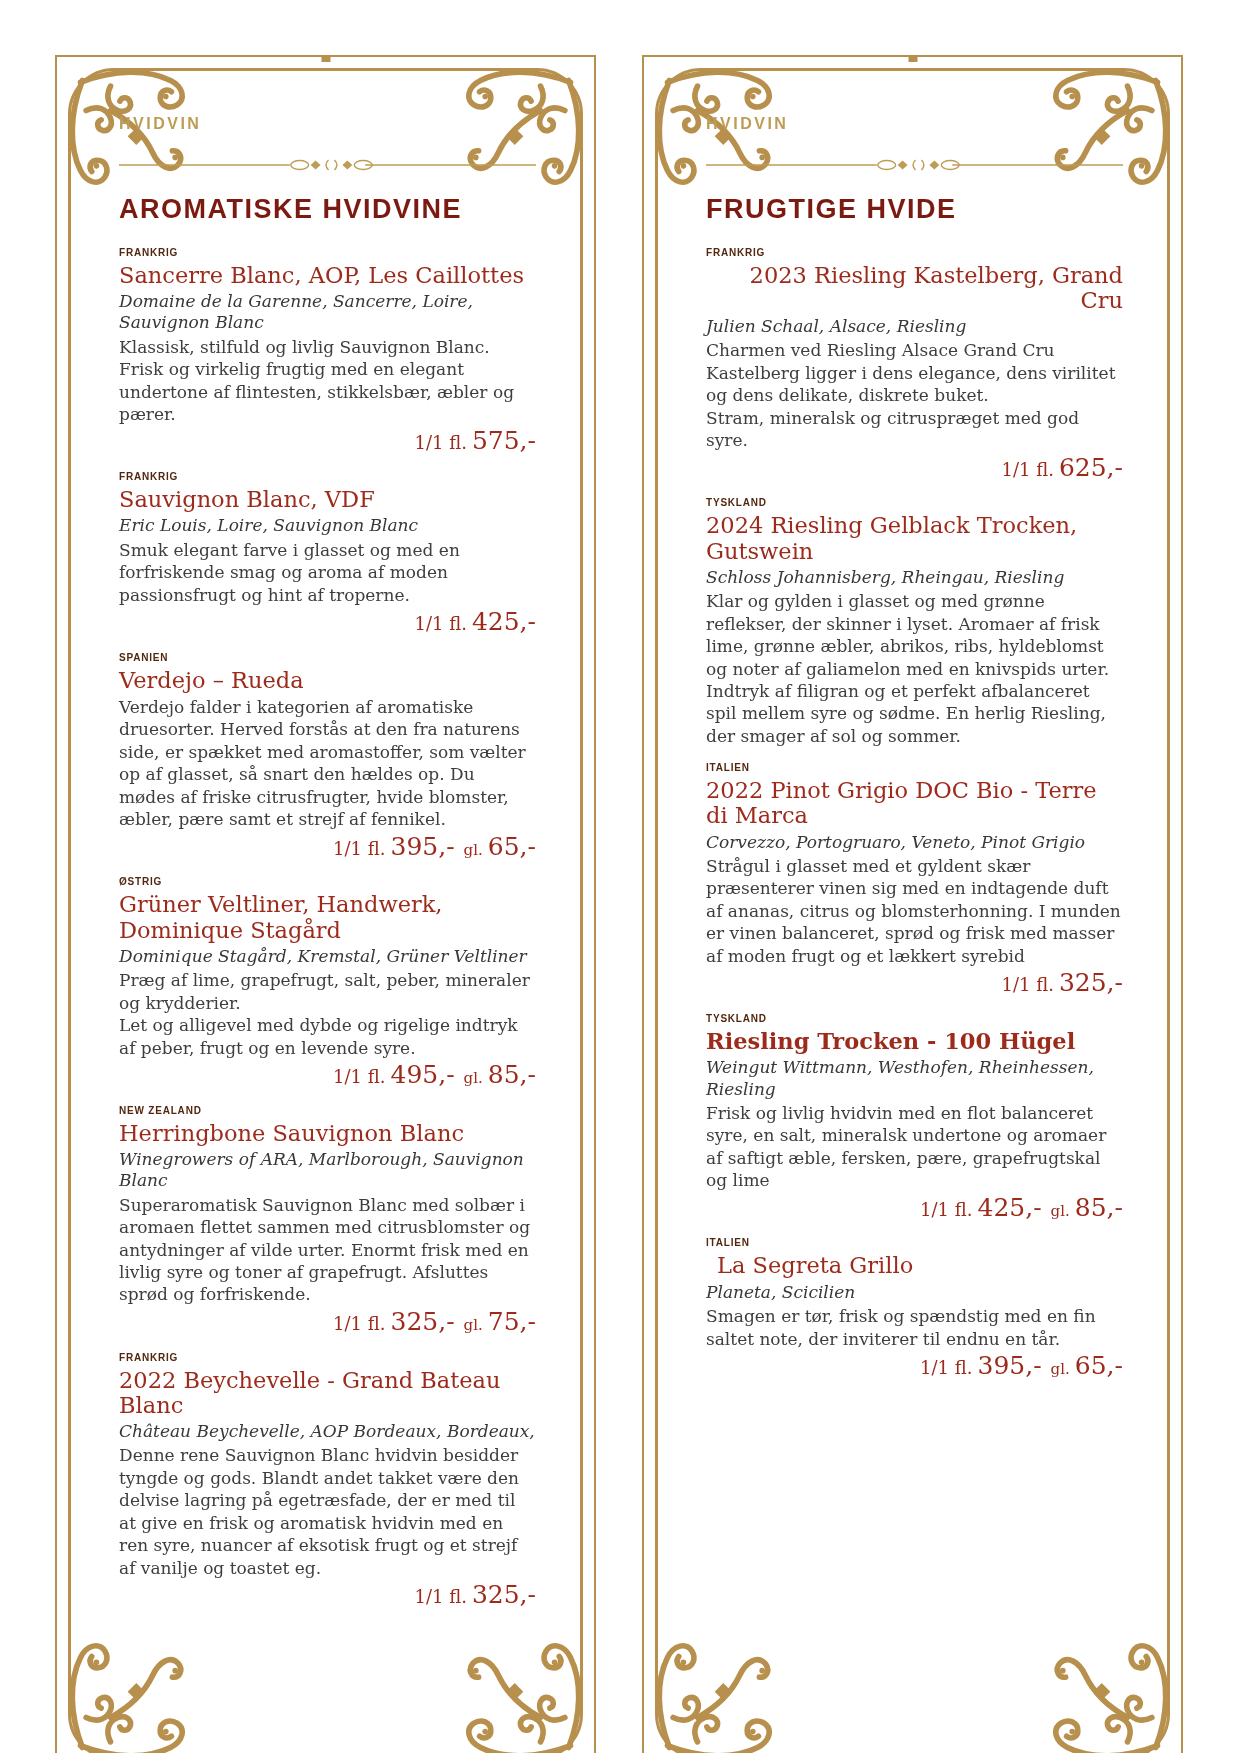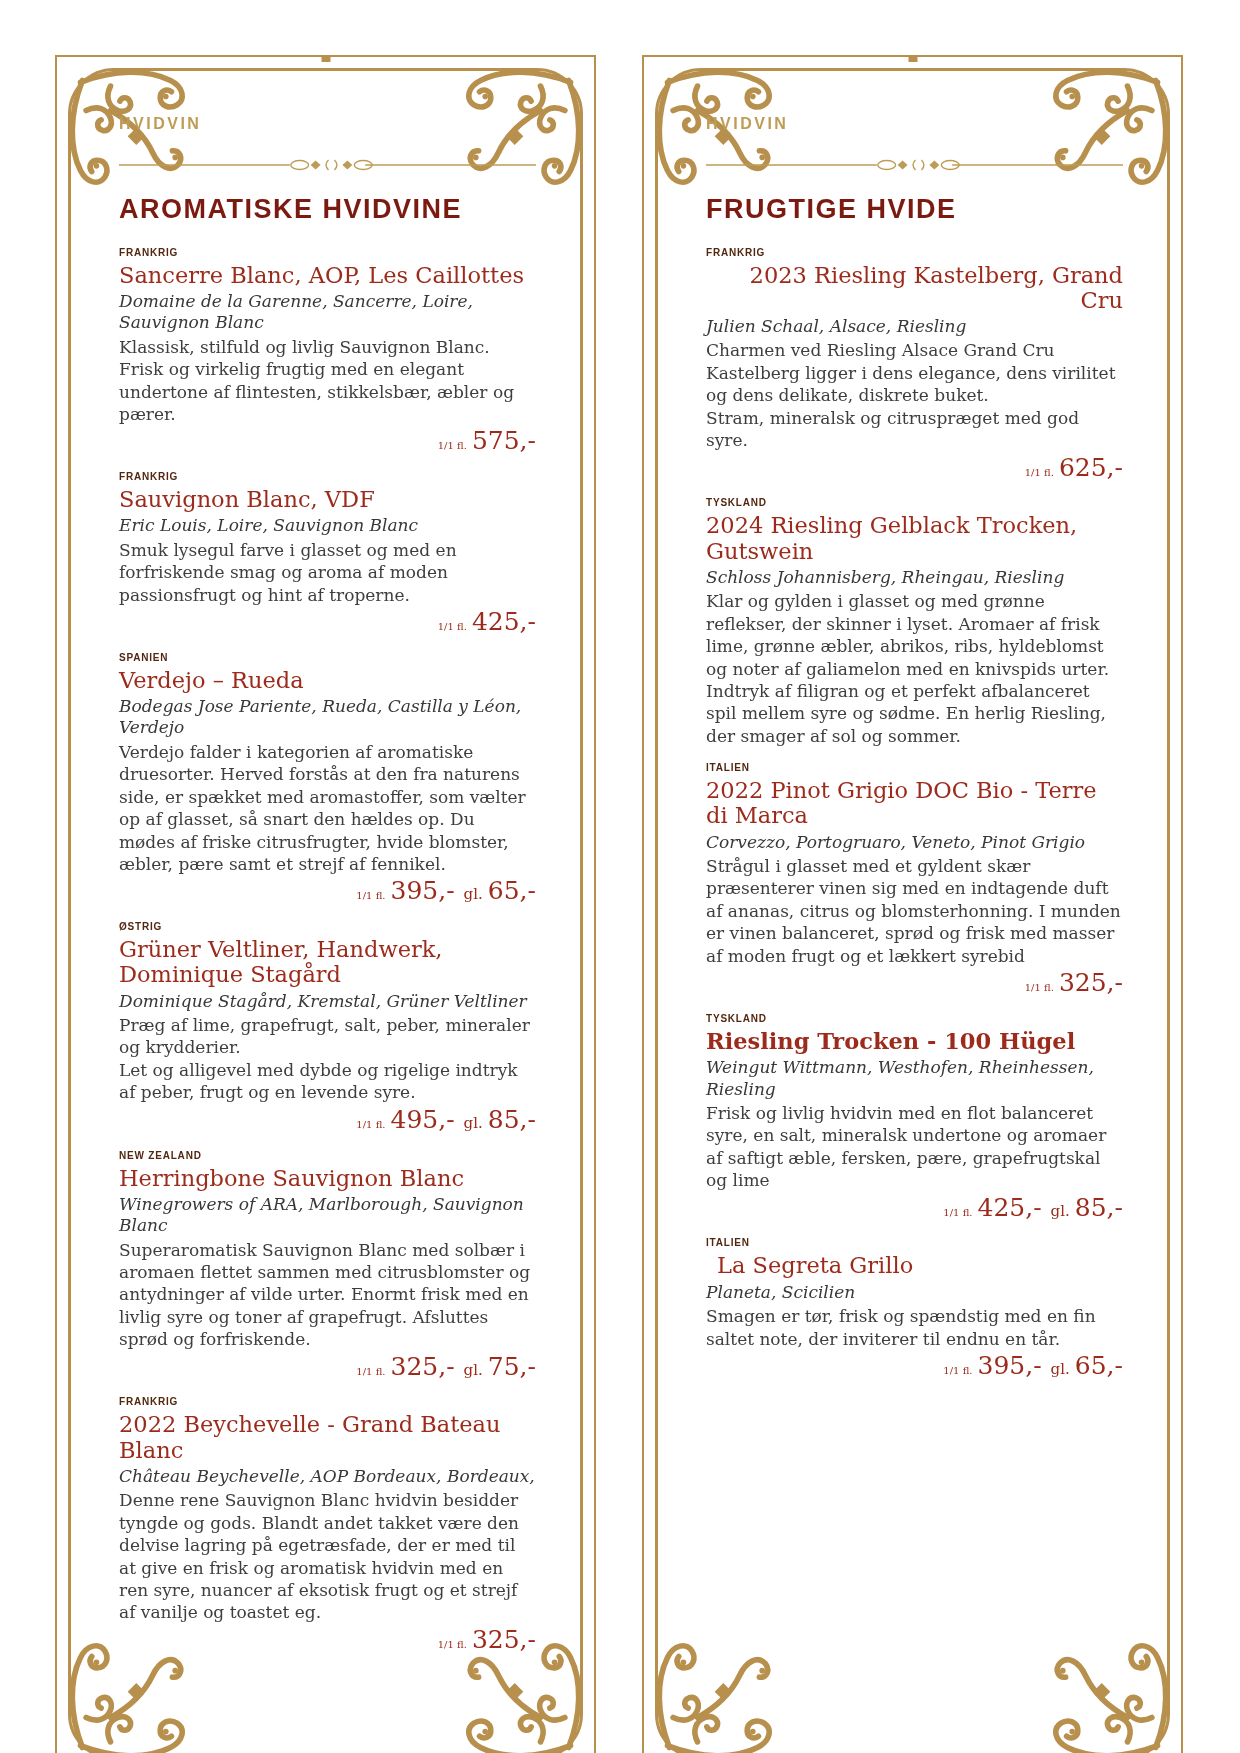--- a/index.html
+++ b/index.html
@@ -75,21 +75,21 @@
   }
   .producer{
     font-style:italic;font-size:17px;color:#383838;line-height:1.26;margin:0 0 2px 0;
   }
   .desc{
     font-size:17px;line-height:1.32;color:var(--text);white-space:pre-line;margin:0;
   }
   .price{
     text-align:right;color:var(--wine-red);margin-top:2px;line-height:1.15;
   }
-  .price .small{font-size:10px;}
+  .price .small{font-size:18px;}
   .price .big{font-size:25px;margin-left:5px;}
   .price .glass-label{margin-left:9px;font-size:15px;}
 </style>
 </head>
 <body>
 
 <svg width="0" height="0" style="position:absolute" aria-hidden="true">
   <defs>
     <g id="flourish">
       <path class="gold-stroke" d="M24 26 C60 12 96 12 120 24 C134 31 136 44 127 50 C119 55 109 51 109 42 C109 35 116 32 121 36"></path>
@@ -147,30 +147,29 @@
     <p class="desc">Klassisk, stilfuld og livlig Sauvignon Blanc. Frisk og virkelig frugtig med en elegant undertone af flintesten, stikkelsbær, æbler og pærer.</p>
     <div class="price">
       <span class="small">1/1 fl.</span><span class="big">575,-</span>
     </div>
   </article>
 
   <article class="wine">
     <div class="country">FRANKRIG</div>
     <h3 class="name" style="font-weight:normal;margin:0 0 3px 0;">Sauvignon Blanc, VDF</h3>
     <div class="producer">Eric Louis, Loire, Sauvignon Blanc</div>
-    <p class="desc">Smuk lysegul farve i glasset og med en forfriskende smag og aroma af moden passionsfrugt og hint af troperne.</p>
+    <p class="desc">Smuk elegant farve i glasset og med en forfriskende smag og aroma af moden passionsfrugt og hint af troperne.</p>
     <div class="price">
       <span class="small">1/1 fl.</span><span class="big">425,-</span>
     </div>
   </article>
 
   <article class="wine">
     <div class="country">SPANIEN</div>
     <h3 class="name" style="font-weight:normal;margin:0 0 3px 0;">Verdejo – Rueda</h3>
-    <div class="producer">Bodegas Jose Pariente, Rueda, Castilla y Léon, Verdejo</div>
     <p class="desc">Verdejo falder i kategorien af aromatiske druesorter. Herved forstås at den fra naturens side, er spækket med aromastoffer, som vælter op af glasset, så snart den hældes op. Du mødes af friske citrusfrugter, hvide blomster, æbler, pære samt et strejf af fennikel.</p>
     <div class="price">
       <span class="small">1/1 fl.</span><span class="big">395,-</span><span class="small glass-label glass-part">gl.</span><span class="big glass-part">65,-</span>
     </div>
   </article>
 
   <article class="wine">
     <div class="country">ØSTRIG</div>
     <h3 class="name" style="font-weight:normal;margin:0 0 3px 0;">Grüner Veltliner, Handwerk, Dominique Stagård</h3>
     <div class="producer">Dominique Stagård, Kremstal, Grüner Veltliner</div>

